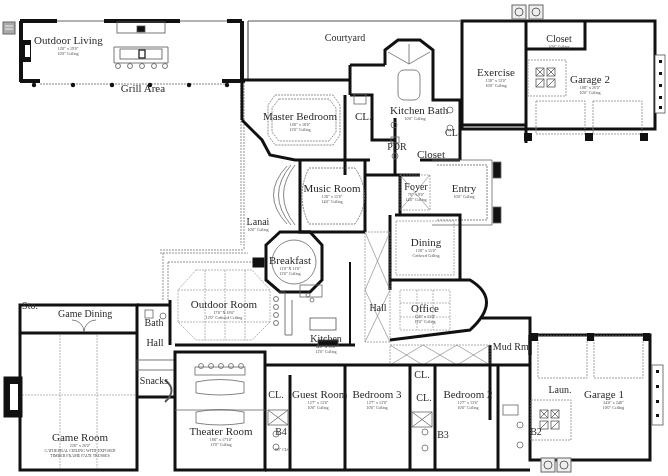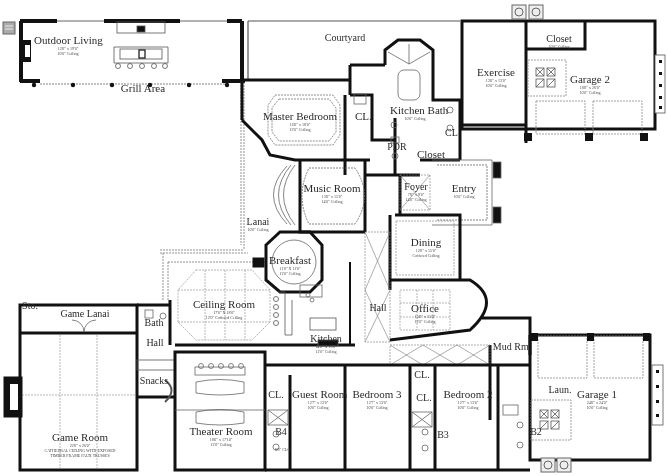--- a/index.html
+++ b/index.html
@@ -407,21 +407,21 @@
   <span class="n">Breakfast</span>
   <span class="d">11'0" X 11'0"</span>
   <span class="d">12'0" Ceiling</span>
 </div>
 <div class="lbl" style="left:405px;top:237px;width:42px;">
   <span class="n">Dining</span>
   <span class="d">12'0" x 15'0"</span>
   <span class="d">Coffered Ceiling</span>
 </div>
 <div class="lbl" style="left:190px;top:299px;width:68px;">
-  <span class="n">Ceiling Room</span>
+  <span class="n">Outdoor Room</span>
   <span class="d">17'0" X 18'0"</span>
   <span class="d">12'0" Coffered Ceiling</span>
 </div>
 <div class="lbl" style="left:304px;top:334px;width:44px;">
   <span class="n sm">Kitchen</span>
   <span class="d">14'0" X 16'0"</span>
   <span class="d">12'0" Ceiling</span>
 </div>
 <div class="lbl" style="left:366px;top:303px;width:24px;">
   <span class="n sm">Hall</span>
@@ -431,21 +431,21 @@
   <span class="d">15'0" x 15'0"</span>
   <span class="d">12'0" Ceiling</span>
 </div>
 <div class="lbl" style="left:492px;top:342px;width:40px;">
   <span class="n sm">Mud Rm.</span>
 </div>
 <div class="lbl" style="left:21px;top:301px;width:18px;">
   <span class="n sm">Sto.</span>
 </div>
 <div class="lbl" style="left:58px;top:309px;width:54px;">
-  <span class="n sm">Game Lanai</span>
+  <span class="n sm">Game Dining</span>
 </div>
 <div class="lbl" style="left:143px;top:318px;width:22px;">
   <span class="n sm">Bath</span>
 </div>
 <div class="lbl" style="left:144px;top:338px;width:22px;">
   <span class="n sm">Hall</span>
 </div>
 <div class="lbl" style="left:138px;top:376px;width:32px;">
   <span class="n sm">Snacks</span>
 </div>
@@ -492,17 +492,17 @@
   <span class="n">Bedroom 2</span>
   <span class="d">12'7" x 13'0"</span>
   <span class="d">10'0" Ceiling</span>
 </div>
 <div class="lbl" style="left:499px;top:385px;width:28px;padding-left:47px;">
   <span class="n sm">Laun.</span>
 </div>
 <div class="lbl" style="left:503px;top:427px;width:16px;margin-left:25px;">
   <span class="n sm">B2</span>
 </div>
-<div class="lbl" style="left:570px;top:389px;width:54px;">
+<div class="lbl" style="left:570px;top:389px;width:54px;text-align:right;">
   <span class="n">Garage 1</span>
   <span class="d">24'0" x 24'0"</span>
   <span class="d">10'0" Ceiling</span>
 </div>
 
 </body></html>

